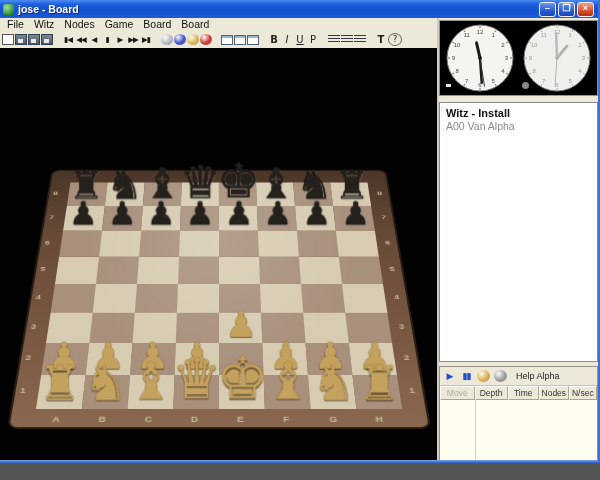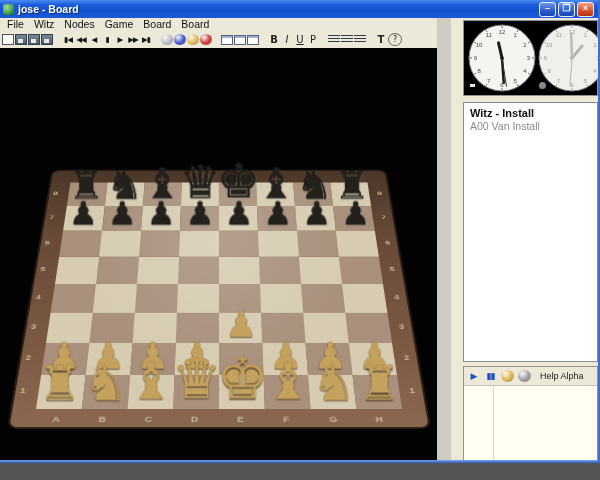--- a/index.html
+++ b/index.html
@@ -57,21 +57,21 @@
   .cell.dark{background:#a8907c;}
   .piece{position:absolute;left:50%;bottom:3px;transform:translateX(-50%) rotateX(-48deg);
     transform-origin:50% 100%;line-height:.95;font-family:"DejaVu Sans",sans-serif;pointer-events:auto;}
   .piece.black{color:#24201c;text-shadow:0 0 1px #000,1px 1px 2px rgba(150,150,150,.3);}
   .piece.white{color:#c4a25e;text-shadow:0 1px 1px rgba(50,32,8,.65),0 0 1px #7c5e28;}
   .piece.pawn{font-size:34px;} .piece.rook{font-size:42px;} .piece.knight{font-size:44px;}
   .piece.bishop{font-size:46px;} .piece.queen{font-size:50px;} .piece.king{font-size:52px;}
   .file-label,.rank-label{position:absolute;font-size:9px;font-weight:bold;color:#c9b globe894;color:#c9b894;}
   
   .right-col{position:absolute;left:437px;top:18px;width:161px;height:459px;background:#cfccc4;}
-  .right-inner{margin-left:14px;height:100%;display:flex;flex-direction:column;background:#ece9d8;padding-left:12px;}
+  .right-inner{margin-left:2px;height:100%;display:flex;flex-direction:column;background:#ece9d8;}
   .clock-panel{height:74px;margin-top:2px;background:#000;border:1px solid #94908a;
     display:flex;align-items:center;justify-content:space-between;padding:0 3px;}
   .clock-box{position:relative;width:74px;height:72px;display:flex;align-items:center;justify-content:center;}
   .clock-indicator{position:absolute;}
   .h-splitter{height:6px;background:#ece9d8;}
   .notation-panel{height:250px;background:#fff;border:1px solid #8c8c8c;padding:4px 6px;
     font-size:11px;overflow:hidden;}
   .game-title{font-weight:bold;color:#111;}
   .opening-name{color:#8a8a8a;font-size:10.5px;margin-top:1px;}
   .move-list{margin-top:16px;}
@@ -394,29 +394,36 @@
               <line x1="35" y1="35" x2="44.96320795014136" y2="23.12631113165584" stroke="#b3b3b3" stroke-width="3" stroke-linecap="round"></line>
               <line x1="35" y1="35" x2="34.13449248177798" y2="10.215107489926424" stroke="#bbbbbb" stroke-width="2.5" stroke-linecap="round"></line>
               <line x1="35" y1="35" x2="33.01054536881756" y2="63.45052671341019" stroke="#b5b5b5" stroke-width="1" stroke-linecap="round"></line>
               <circle cx="35" cy="35" r="1.8" fill="#b3b3b3"></circle>
             </svg>
           </div>
       </div>
       <div class="h-splitter"></div>
       <div class="notation-panel">
         <div class="game-title">Witz - Install</div>
-        <div class="opening-name">A00 Van Install</div>
+        <div class="opening-name">A00 Van Alpha</div>
       </div>
       <div class="engine-panel">
         <div class="engine-toolbar">
           <span class="engine-name" style="order:99;">Help Alpha</span>
         <span class="eng-btn eng-glyph" style="color: rgb(32, 80, 200);">▶</span>
             <span class="eng-btn eng-glyph" style="color: rgb(32, 80, 200);">▮▮</span>
             <span class="eng-btn eng-sphere" style="background: radial-gradient(circle at 35% 30%, rgba(255, 255, 255, 0.8), rgb(221, 179, 74) 55%, rgba(0, 0, 0, 0.4));"></span>
             <span class="eng-btn eng-sphere" style="background: radial-gradient(circle at 35% 30%, rgba(255, 255, 255, 0.8), rgb(154, 154, 162) 55%, rgba(0, 0, 0, 0.4));"></span>
           </div>
+        <div class="engine-header">
+            <div class="col muted" style="width: 22%;">Move</div>
+            <div class="col" style="width: 21%;">Depth</div>
+            <div class="col" style="width: 20%;">Time</div>
+            <div class="col" style="width: 19%;">Nodes</div>
+            <div class="col" style="width: 18%;">N/sec</div>
+          </div>
         <div class="engine-body"></div>
       </div>
     </div>
   </div>
 
   <div class="bottom-border"></div>
 </div>
 
 </body></html>

